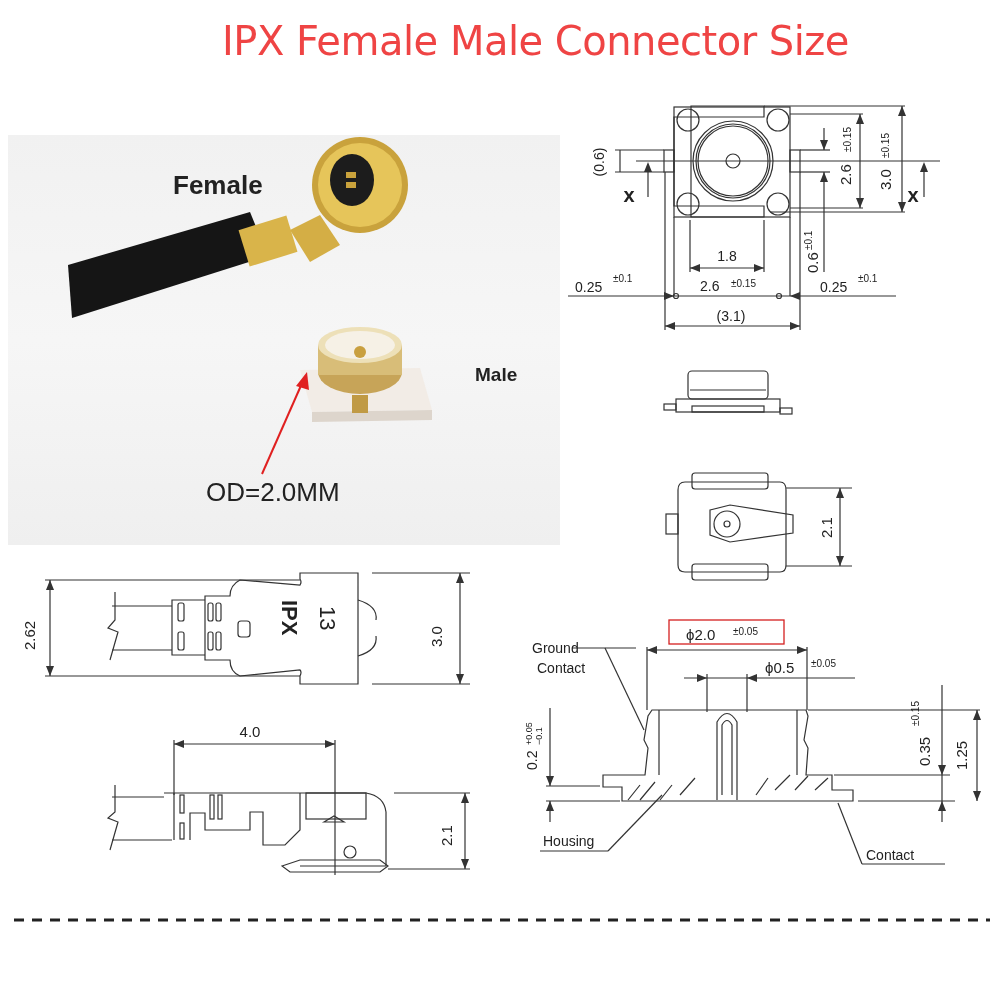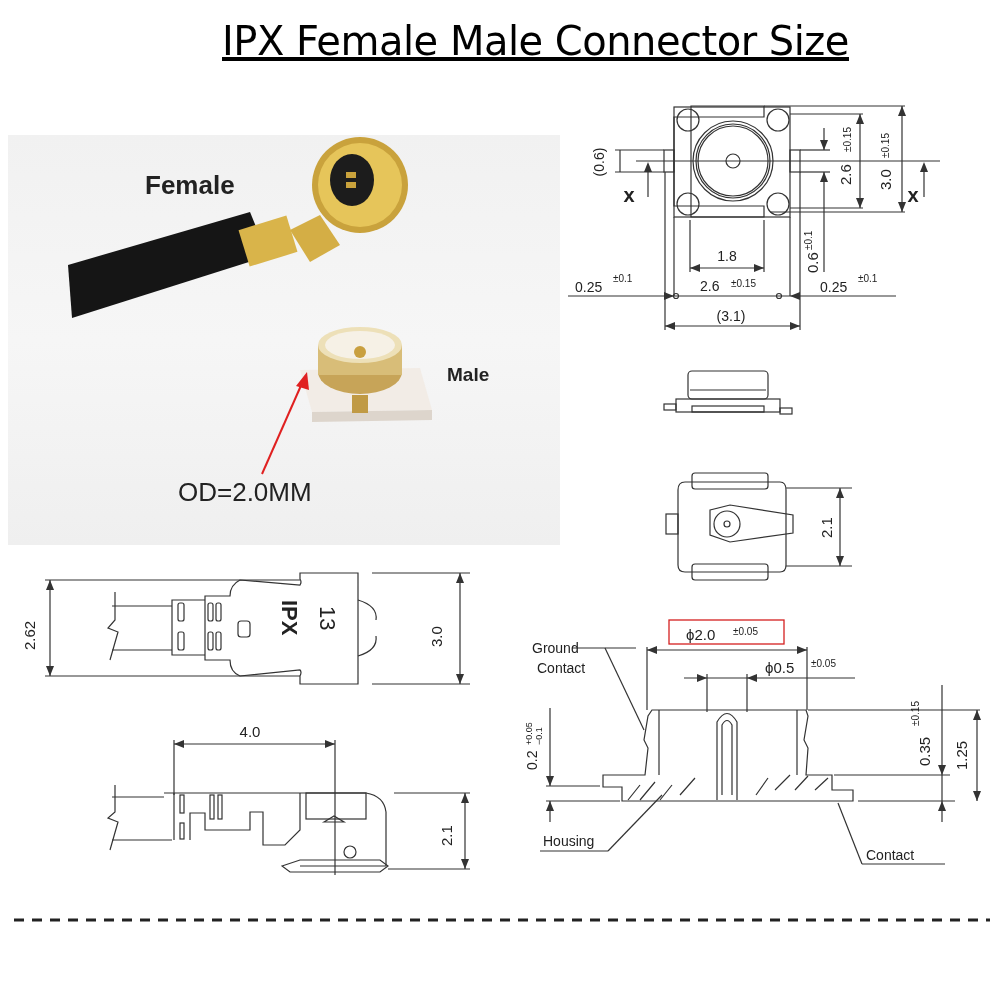--- a/index.html
+++ b/index.html
@@ -1,19 +1,19 @@
 <!DOCTYPE html>
 <html><head>
 <meta charset="utf-8">
 <style>
   html,body{margin:0;padding:0;background:#fff;}
   body{width:1000px;height:1000px;position:relative;overflow:hidden;font-family:"Liberation Sans",sans-serif;}
-  .title{position:absolute;left:222px;top:18px;font-size:40px;color:#000000;font-family:"DejaVu Sans",sans-serif;letter-spacing:-0.5px;white-space:nowrap;text-decoration:underline;}
+  .title{position:absolute;left:222px;top:18px;font-size:40px;color:#ef4444;font-family:"DejaVu Sans",sans-serif;letter-spacing:-0.5px;white-space:nowrap;}
   .photo{position:absolute;left:8px;top:135px;width:552px;height:410px;background:linear-gradient(180deg,#f1f1f1 0%,#f6f6f6 50%,#efefef 100%);}
-  .photo-label{position:absolute;font-weight:bold;color:#222;font-family:"Liberation Sans",sans-serif;}
+  .photo-label{position:absolute;font-weight:bold;color:#222;font-family:"Liberation Sans",sans-serif;margin-left:28px;}
   svg{position:absolute;left:0;top:0;}
   .dim{font-family:"Liberation Sans",sans-serif;fill:#222;}
 </style>
 </head>
 <body>
 
 <div class="title">IPX  Female Male Connector Size</div>
 
 <div class="photo"></div>
 <svg width="1000" height="1000">

